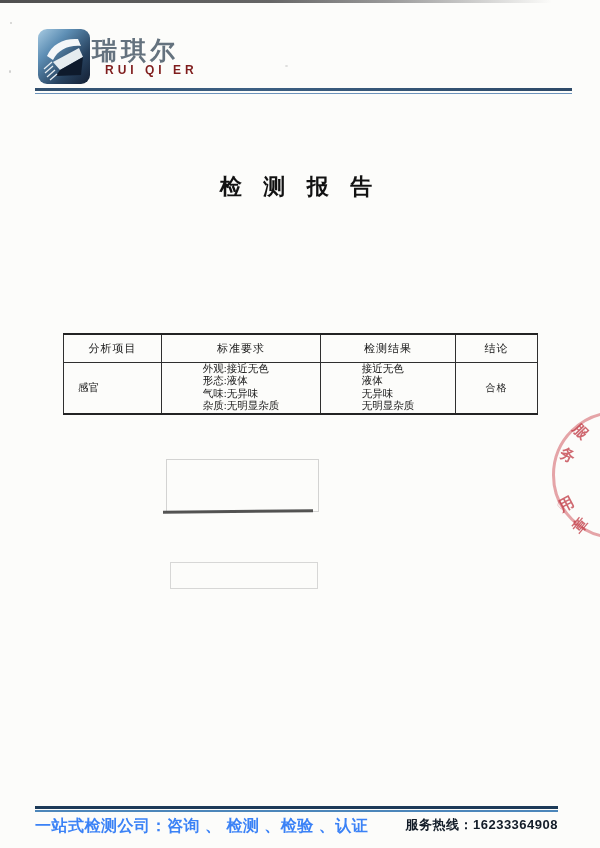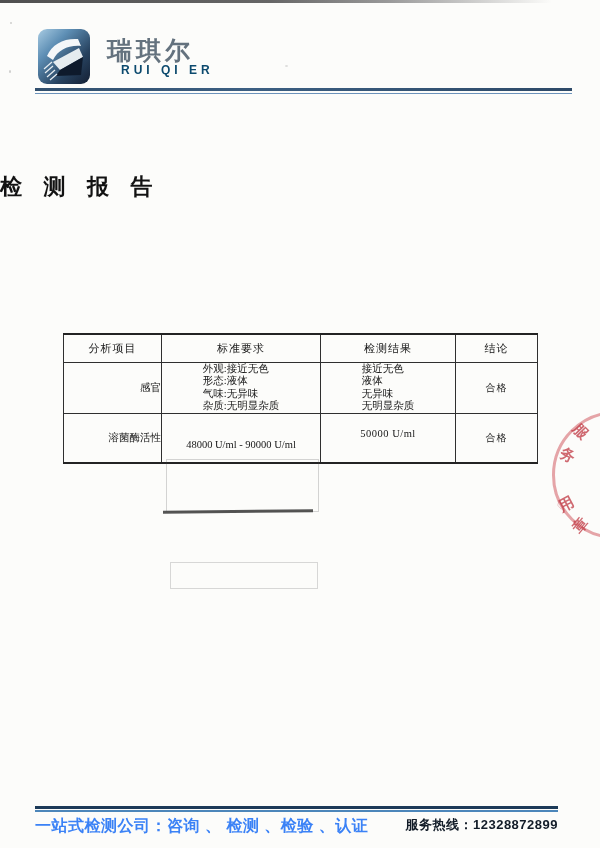--- a/index.html
+++ b/index.html
@@ -13,42 +13,42 @@
     background:linear-gradient(to right,#4f4f4f 0%,#666 45%,#9a9a9a 65%,rgba(190,190,190,0) 92%);}
   .speck{position:absolute;background:rgba(120,120,120,.35);border-radius:50%;}
   .speck.s1{left:10px;top:22px;width:2px;height:2px;}
   .speck.s2{left:9px;top:70px;width:2px;height:3px;}
   .speck.s3{left:285px;top:65px;width:3px;height:2px;background:rgba(150,150,150,.3);}
 
   
   .logo-badge{position:absolute;left:38px;top:29px;width:52px;height:55px;border-radius:9px;
     background:linear-gradient(135deg,#a8cbe2 0%,#5e8fb5 30%,#27425f 68%,#141f33 100%);}
   .logo-badge svg{display:block;width:52px;height:55px;}
-  .logo-cn{position:absolute;left:107px;top:34px;font-size:25px;letter-spacing:4px;
+  .logo-cn{position:absolute;left:92px;top:34px;font-size:25px;letter-spacing:4px;
     color:#64727e;font-weight:600;}
   .logo-en{position:absolute;left:105px;top:63px;font-size:12px;letter-spacing:4px;
-    color:#0c4a6e;font-weight:700;font-family:"Liberation Sans","DejaVu Sans",sans-serif;margin-left:16px;}
+    color:#7f1d1d;font-weight:700;font-family:"Liberation Sans","DejaVu Sans",sans-serif;}
   .rule-a{position:absolute;left:35px;top:88px;width:537px;height:3px;
     background:linear-gradient(to right,#32506e,#3c5f82 40%,#2e4a68);}
   .rule-b{position:absolute;left:35px;top:93px;width:537px;height:1px;background:#6c93bb;}
 
   
-  .title{position:absolute;left:0;top:172px;width:100%;
+  .title{position:absolute;left:0;top:172px;width:100%;text-align:center;
     font-size:22px;font-weight:bold;letter-spacing:8px;color:#121212;}
 
   
   .table-wrap{position:absolute;left:63px;top:333px;width:474px;}
   table{width:474px;border-collapse:collapse;table-layout:fixed;}
   th,td{border:1px solid #2f2f2f;vertical-align:middle;padding:0;}
   table{border:1.5px solid #232323;border-top-width:2.5px;border-bottom-width:2.5px;}
   thead tr{height:28px;}
   tr.r0{height:51px;} tr.r1{height:50px;} tr.r2{height:50px;} tr.r3{height:50px;} tr.r4{height:46px;}
   th{font-size:11px;font-weight:500;letter-spacing:1px;text-align:center;color:#181818;}
   td{font-size:10.5px;color:#161616;}
-  .c-item{text-align:right;padding-left:14px;}
+  .c-item{text-align:left;padding-left:14px;}
   .c-std,.c-res,.c-con{text-align:center;}
   .line{display:block;line-height:13px;}
   .blk{display:inline-block;text-align:left;vertical-align:middle;}
   .r0 .c-std .line,.r0 .c-res .line{line-height:12.5px;}
   .r2 .c-std .blk{transform:translateY(6px);}
   .r2 .c-res .blk{transform:translateY(-5px);letter-spacing:0.5px;}
   .r1 .c-res .blk{transform:translateX(-16px);}
   .r3 .c-std .blk{font-size:13px;letter-spacing:1px;transform:translateY(-4px);}
   .r3 .c-res .blk{font-size:12px;transform:translateY(2px);}
   .r4 .c-std{vertical-align:top;}
@@ -141,41 +141,33 @@
           <span class="line">杂质:无明显杂质</span>
         </span></td>
         <td class="c-res"><span class="blk">
           <span class="line">接近无色</span>
           <span class="line">液体</span>
           <span class="line">无异味</span>
           <span class="line">无明显杂质</span>
         </span></td>
         <td class="c-con">合格</td>
       </tr>
-      <tr class="r2">
-        <td class="c-item">
-            <span class="line">溶菌酶活性</span>
-          </td>
-        <td class="c-std"><span class="blk">48000 U/ml - 90000 U/ml</span></td>
-        <td class="c-res"><span class="blk">50000 U/ml</span></td>
-        <td class="c-con">合格</td>
-      </tr>
     </tbody>
   </table>
 </div>
 
 <div class="smudge"></div>
 <div class="pastebox1"></div>
 <div class="pastebox2"></div>
 
 <div class="stamp">
   <div class="stamp-ring"></div>
   <span class="stamp-ch ch0">服</span>
   <span class="stamp-ch ch1">务</span>
   <span class="stamp-ch ch2">用</span>
   <span class="stamp-ch ch3">章</span>
   <span class="stamp-mark">〈</span>
 </div>
 
 <div class="f-rule-a"></div>
 <div class="f-rule-b"></div>
 <div class="f-left">一站式检测公司：咨询 、 检测 、检验 、认证</div>
-<div class="f-right">服务热线：12328872899</div>
+<div class="f-right">服务热线：16233364908</div>
 
 </body></html>

